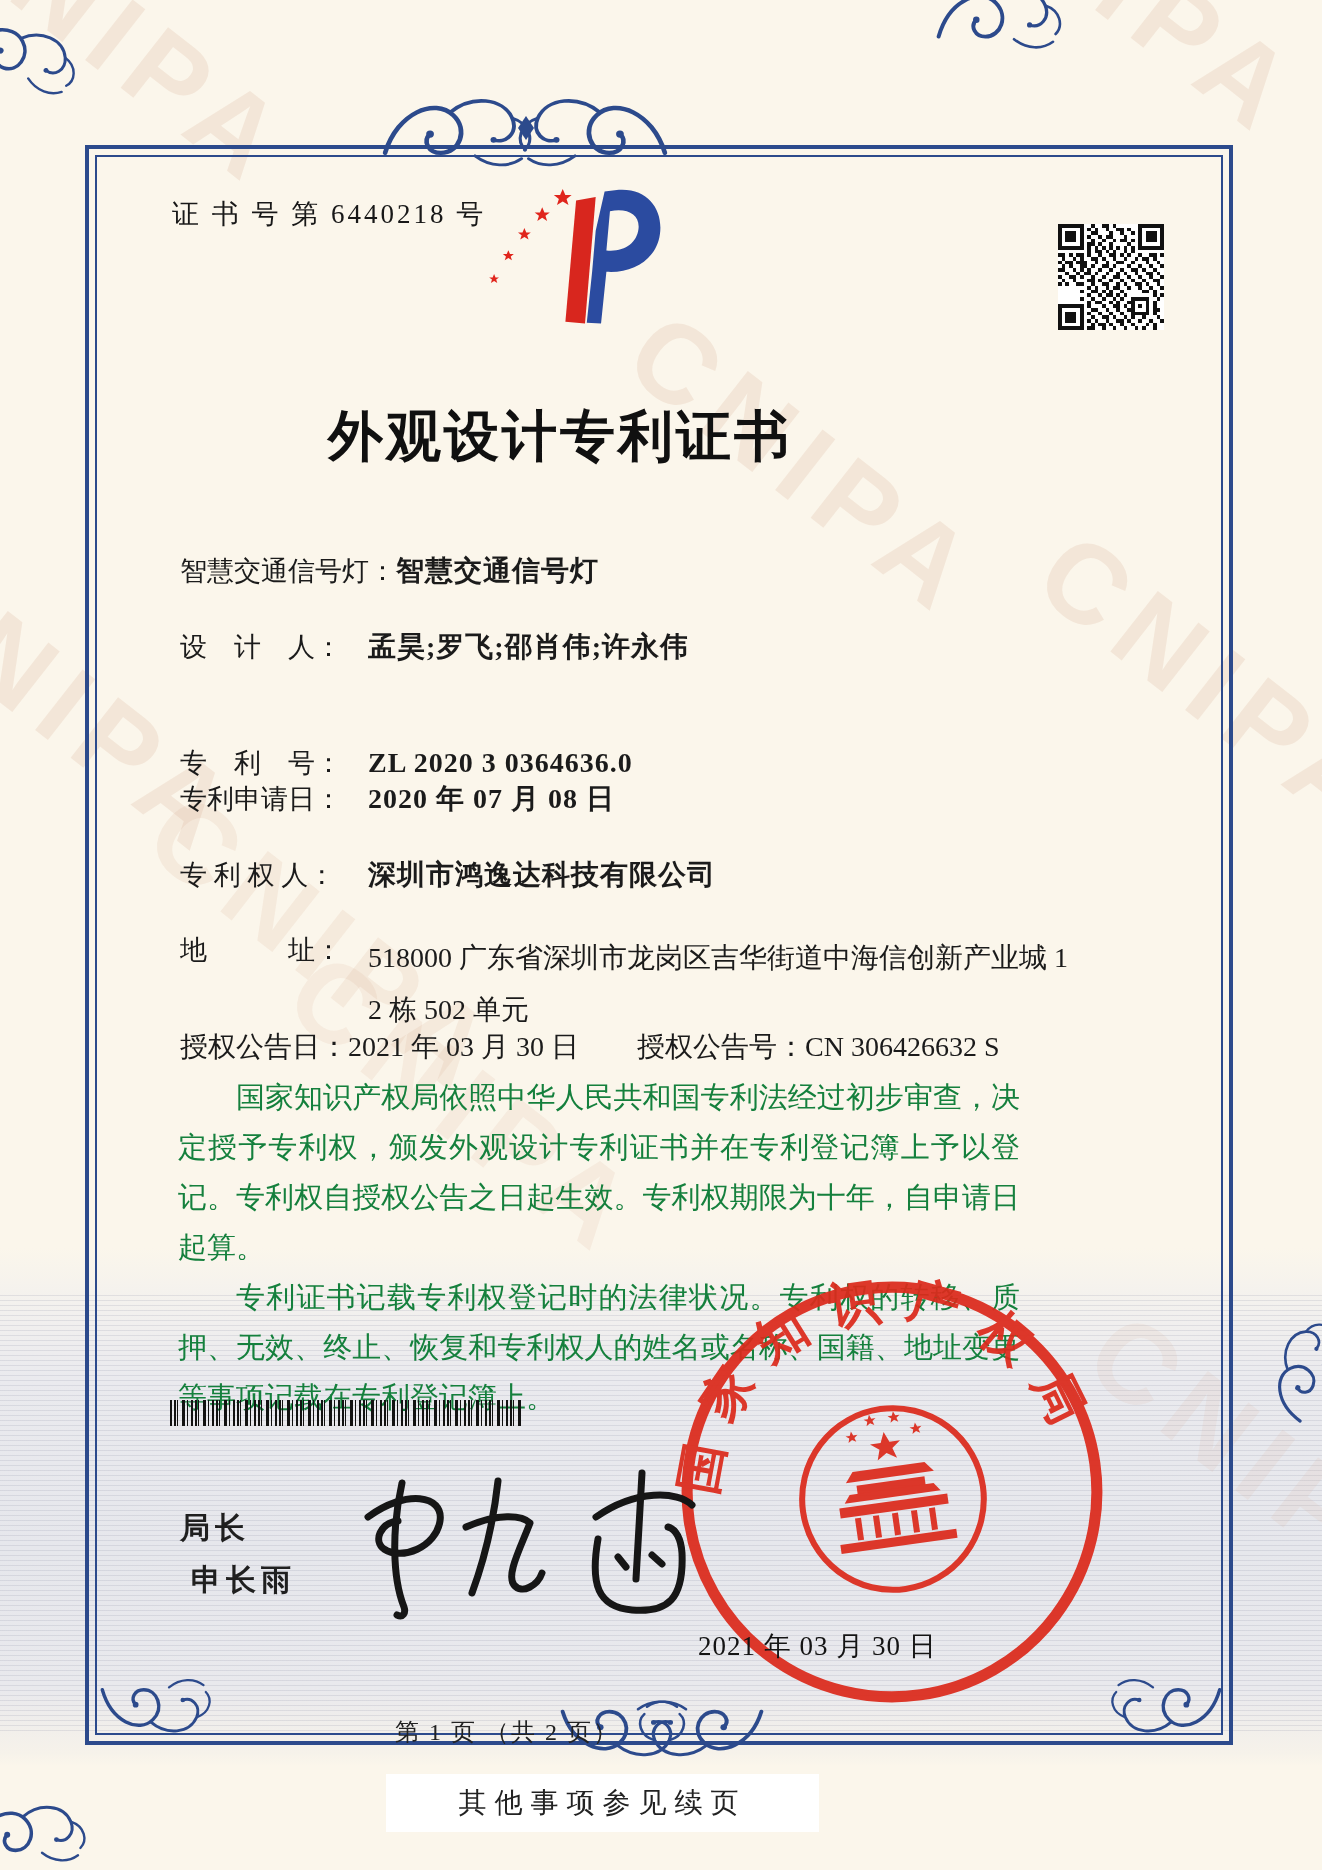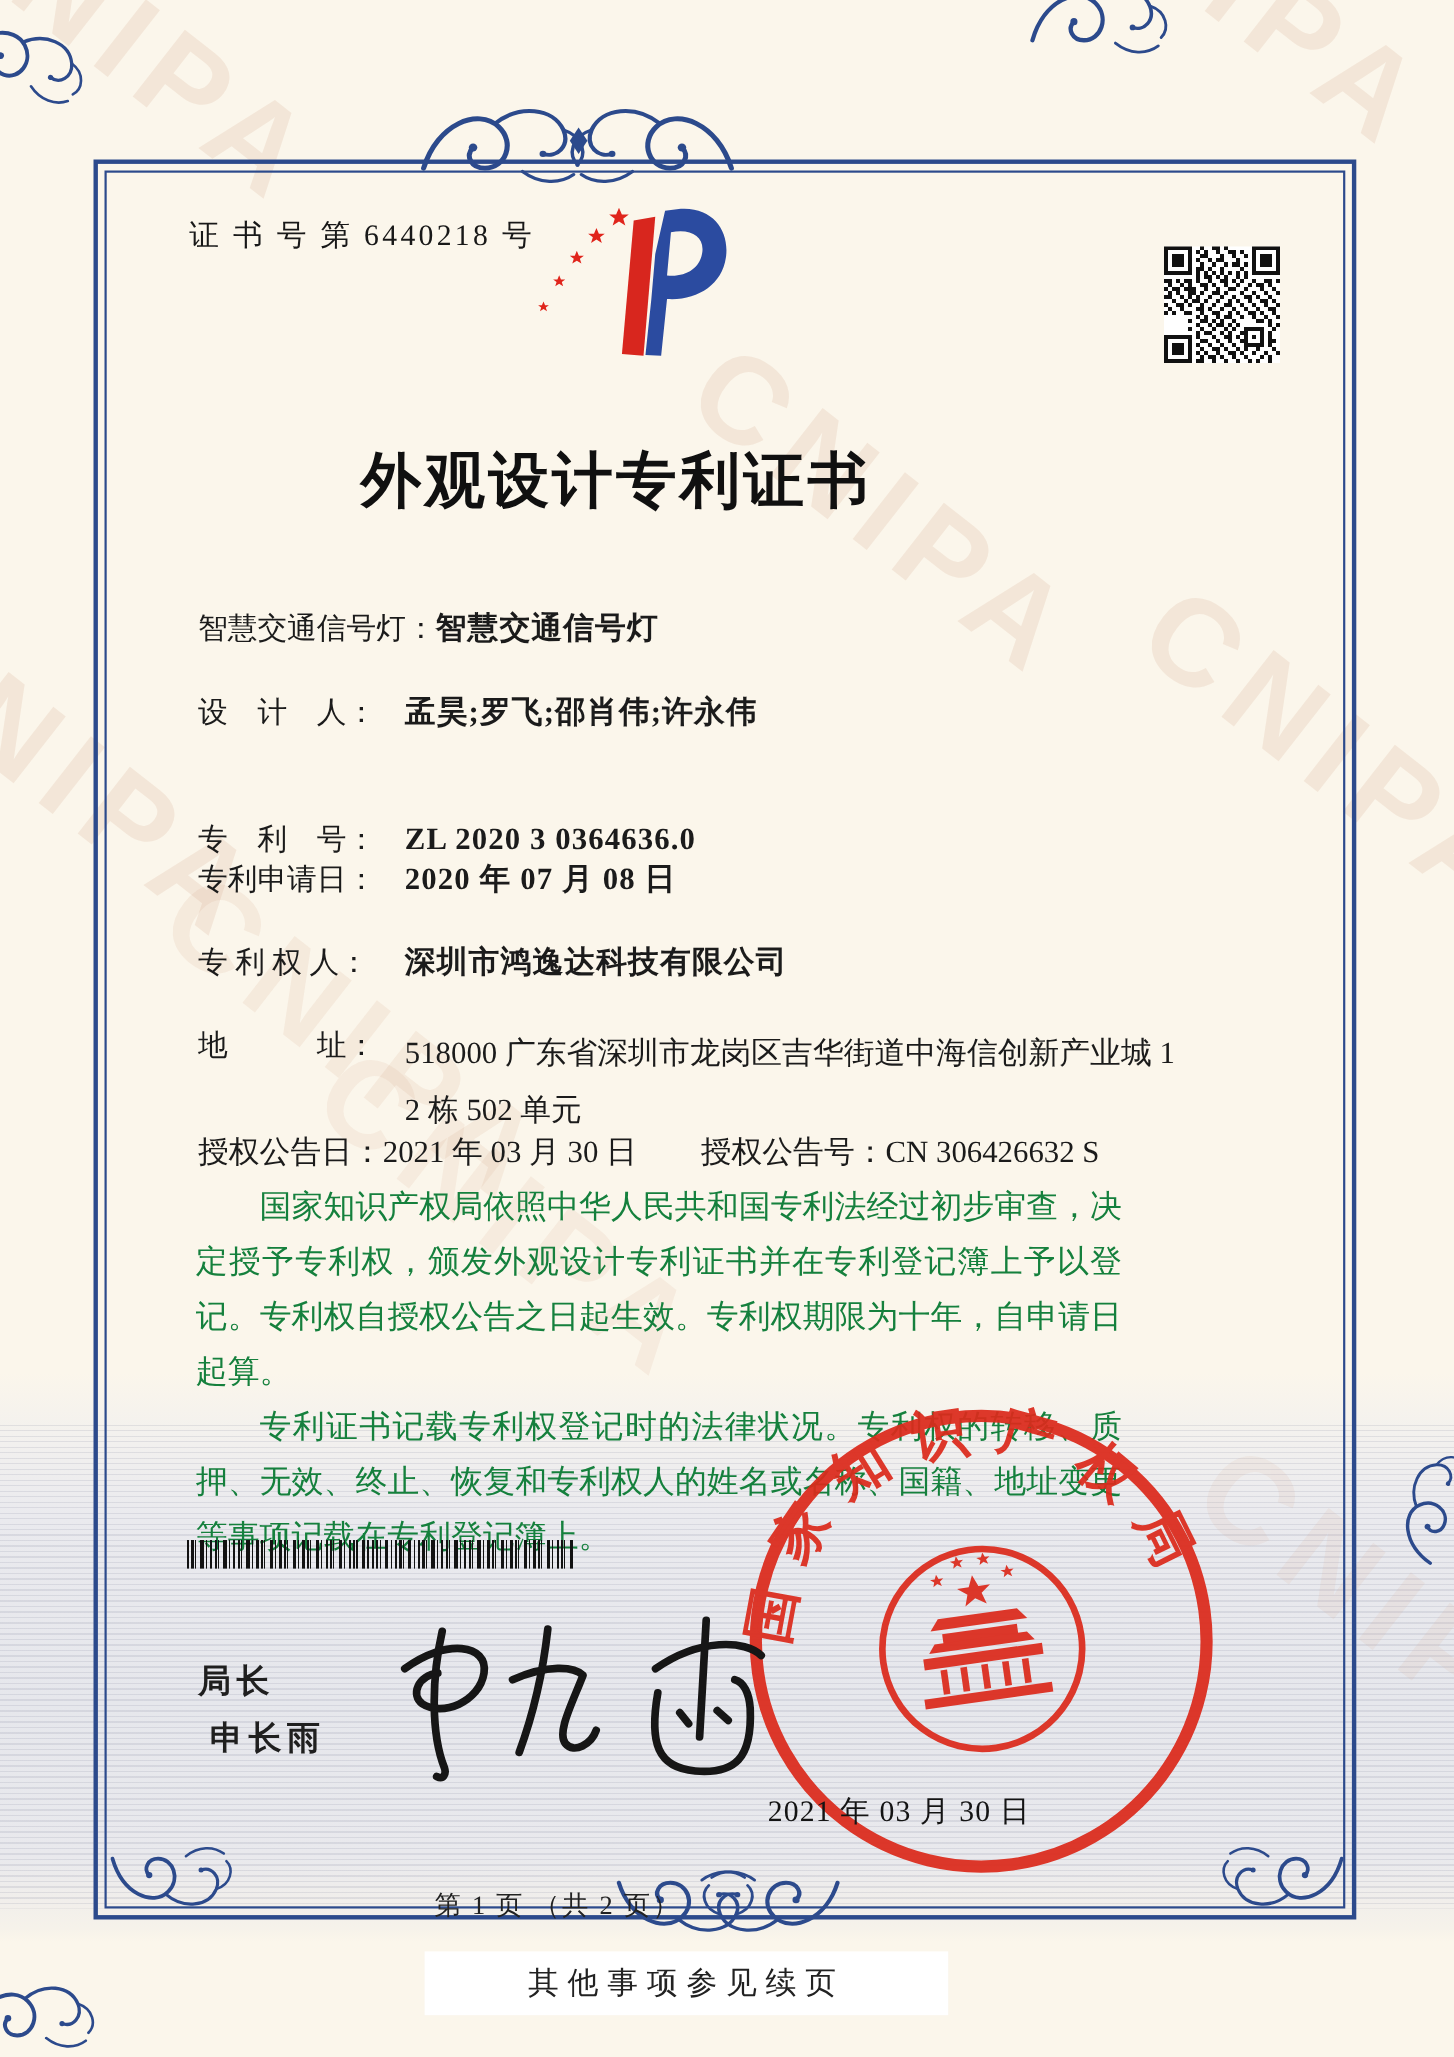--- a/index.html
+++ b/index.html
@@ -57,21 +57,21 @@
   .director-name{position:absolute;left:180px;top:1560px;z-index:3;
     font-family:"Liberation Sans","DejaVu Sans",sans-serif;font-weight:600;font-size:30px;
     letter-spacing:5px;color:#1f1f1f;margin-left:11px;}
 
   .signature{position:absolute;left:340px;top:1455px;z-index:5;}
   .seal{position:absolute;left:672px;top:1272px;z-index:4;opacity:.93;}
   .seal-date{position:absolute;left:698px;top:1628px;z-index:6;font-size:27px;letter-spacing:1px;color:#141414;}
 
   .footer{position:absolute;left:395px;top:1716px;width:310px;z-index:3;text-align:left;
           font-size:24px;letter-spacing:2px;color:#222;}
-  .note{position:absolute;left:386px;top:1774px;width:476px;height:58px;z-index:3;background:#ffffff;
+  .note{position:absolute;left:386px;top:1774px;width:433px;height:58px;z-index:3;background:#ffffff;
         display:flex;align-items:center;justify-content:center;font-size:28px;letter-spacing:8px;color:#222;}
 </style>
 </head>
 <body>
 
 <div class="page">
 
   <div class="band-base"></div>
   <div class="band-waves"></div>
 

